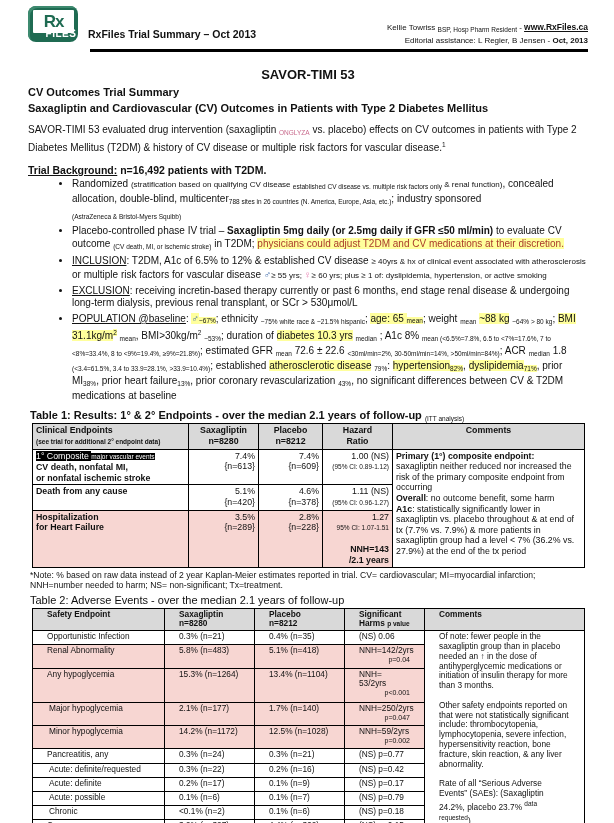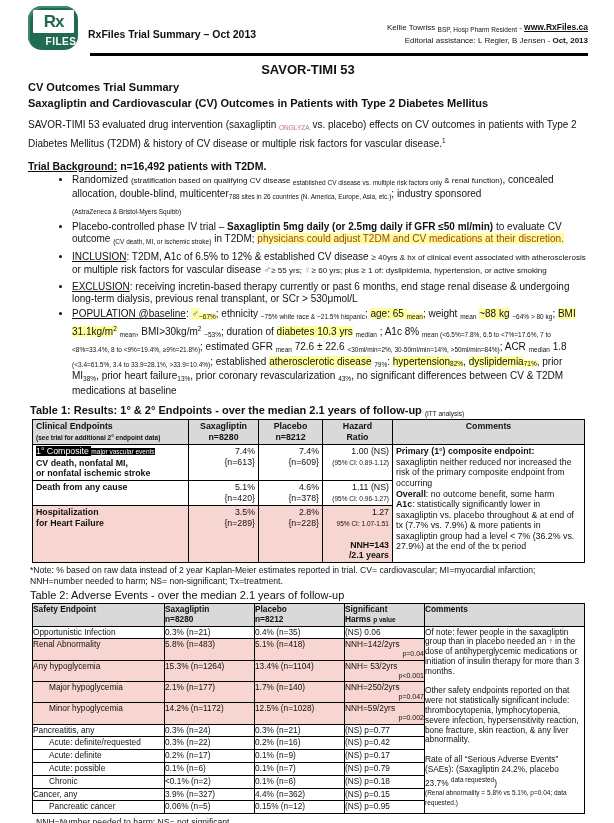--- a/index.html
+++ b/index.html
@@ -6,33 +6,33 @@
     --highlight:#FFFF9C; --row_pink:#F7D6D2; --header_gray:#D9D9D9;
     --logo_green:#1F6B52; --accent_red:#A93B2A; --onglyza_pink:#C86A8C;
     --male_blue:#2E5FA3; --female_pink:#E87DB0;
   }
   *{box-sizing:border-box}
   body{margin:0;background:#fff}
   .page{width:614px;height:823px;overflow:hidden;position:relative;
         padding:6px 26px 0 28px;font-family:"Liberation Sans",sans-serif;color:#111}
   
   .hdr{display:flex;align-items:flex-start}
-  .logo{width:50px;height:44px;background:var(--logo_green);border-radius:14px;
+  .logo{width:50px;height:36px;background:var(--logo_green);border-radius:8px;
         position:relative;flex:0 0 auto;box-shadow:inset 2px 2px 0 #3d8a6f}
   .logo-top{position:absolute;top:4px;left:5px;right:4px;height:23px;background:#fff;
         display:flex;align-items:center;justify-content:center;border-radius:1px}
   .logo-rx{color:var(--logo_green);font-weight:bold;font-size:17px;letter-spacing:-1px}
   .logo-files{position:absolute;bottom:3px;left:16px;right:0;text-align:center;color:#fff;
         font-weight:bold;font-size:10px;letter-spacing:.5px}
   .hdr-left{font-weight:bold;font-size:10.5px;margin:22px 0 0 10px}
   .hdr-right{margin-left:auto;text-align:right;font-size:8px;line-height:11px;margin-top:16px}
   .hdr-link{font-weight:bold;text-decoration:underline;color:#111;font-size:8.5px}
   .hdr-rule{height:3px;background:#000;margin:3px 0 5px 62px}
   
-  .t1{font-size:13px;font-weight:bold;text-align:center;margin-top:6px}
+  .t1{font-size:13px;font-weight:bold;text-align:center;margin-top:15px}
   .t2,.t3{font-size:11px;font-weight:bold;text-align:left;margin-top:4px}
   .intro{font-size:10px;line-height:13px;margin:9px 0 0 0;white-space:pre-line}
   .bg-head{font-size:10.5px;margin:10px 0 1px 0}
   ul.bullets{margin:2px 0 0 0;padding-left:44px}
   ul.bullets li{font-size:10px;line-height:12.3px;margin:0 0 3px 0;white-space:pre-line}
   
   .b{font-weight:bold}
   .u{text-decoration:underline}
   .bu{font-weight:bold;text-decoration:underline}
   .sm{font-size:8px}
@@ -49,21 +49,21 @@
   .right{display:block;text-align:left}
   
   .tbl-title{font-size:11px;margin:7px 0 2px 2px}
   table{width:552px;margin-left:4px;border-collapse:collapse;table-layout:fixed}
   .t1tbl td,.t1tbl th{border:1px solid #000;font-size:8.8px;line-height:10.6px;
         padding:1px 3px;vertical-align:top;white-space:pre-line}
   .t1tbl th{background:var(--header_gray);text-align:center}
   .t1tbl th.left{text-align:left}
   .t1tbl td.c{text-align:right}
   .t2tbl td,.t2tbl th{border:1px solid #000;font-size:8.3px;line-height:9.8px;
-        padding:1px 0;vertical-align:top;white-space:pre-line}
+        padding:1px 14px;vertical-align:top;white-space:pre-line}
   .t2tbl th{background:var(--header_gray);text-align:left}
   .pink{background:var(--row_pink)}
   td.indent{padding-left:16px}
   .note{font-size:8.6px;line-height:10.5px;margin:2px 0 0 2px}
   .foot{font-size:8.6px;margin:3px 0 0 8px}
 </style>
 </head>
 <body>
 
 <div class="page">

